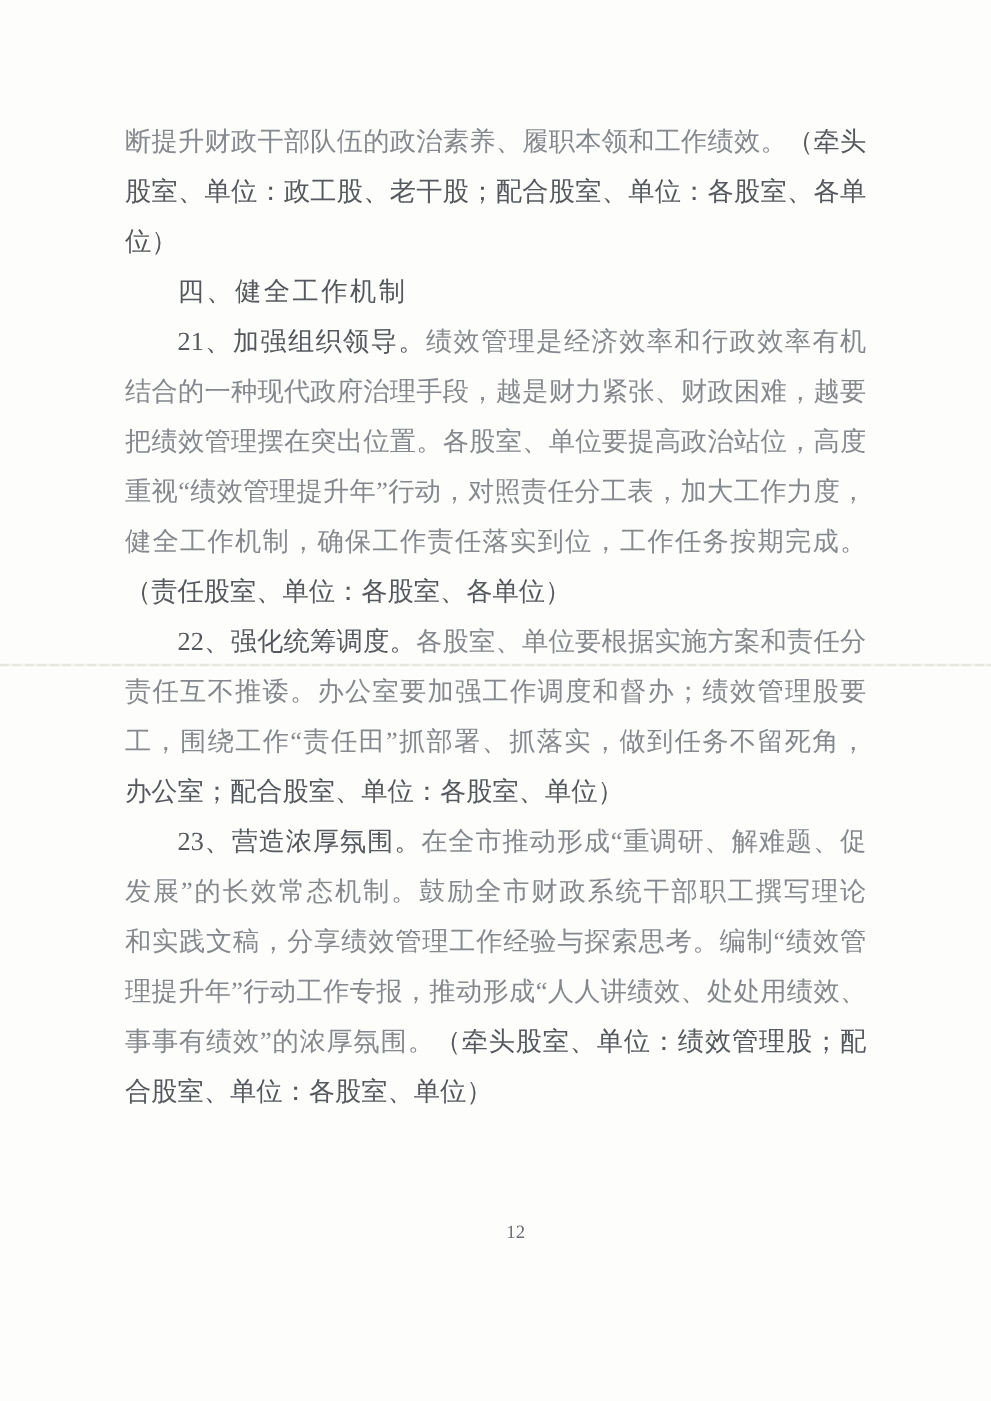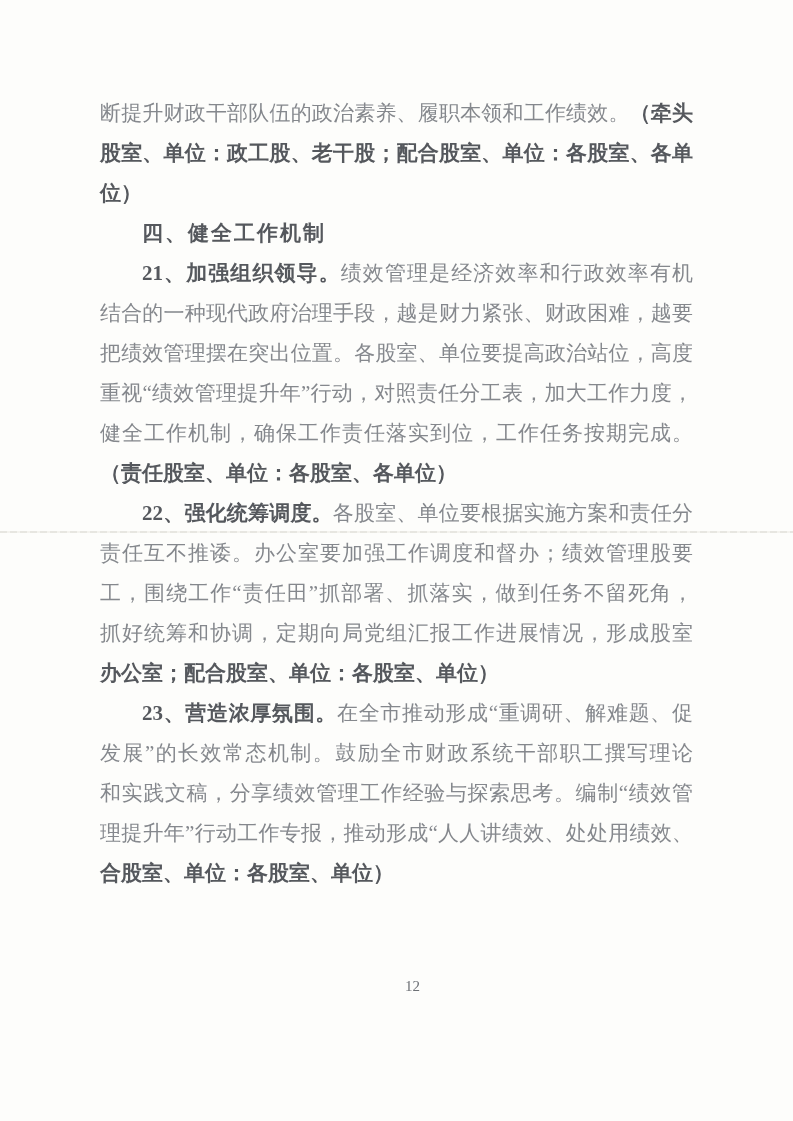--- a/index.html
+++ b/index.html
@@ -39,21 +39,21 @@
     overflow: visible;
   }
   .line.justify {
     text-align: justify;
     text-align-last: justify;
   }
   .line.indent {
     text-indent: 42px;
   }
   .b {
-    font-weight: 700;
+    font-weight: 400;
     color: #55585d;
   }
   .n {
     font-weight: 400;
   }
   .heading {
     letter-spacing: 2px;
   }
   .page-number {
     position: absolute;
@@ -95,33 +95,33 @@
     <div class="line justify"><span class="n">健全工作机制，确保工作责任落实到位，工作任务按期完成。</span></div>
 
     <div class="line"><span class="b">（责任股室、单位：各股室、各单位）</span></div>
 
     <div class="line justify indent"><span class="b">22、强化统筹调度。</span><span class="n">各股室、单位要根据实施方案和责任分</span></div>
 
     <div class="line justify"><span class="n">责任互不推诿。办公室要加强工作调度和督办；绩效管理股要</span></div>
 
     <div class="line justify"><span class="n">工，围绕工作“责任田”抓部署、抓落实，做到任务不留死角，</span></div>
 
-    <div class="line justify"><span class="n">抓好统筹和协调，定期向局党组汇报工作进展情况，形成股室</span></div>
 
 
     <div class="line"><span class="b">办公室；配合股室、单位：各股室、单位）</span></div>
 
     <div class="line justify indent"><span class="b">23、营造浓厚氛围。</span><span class="n">在全市推动形成“重调研、解难题、促</span></div>
 
     <div class="line justify"><span class="n">发展”的长效常态机制。鼓励全市财政系统干部职工撰写理论</span></div>
 
     <div class="line justify"><span class="n">和实践文稿，分享绩效管理工作经验与探索思考。编制“绩效管</span></div>
 
     <div class="line justify"><span class="n">理提升年”行动工作专报，推动形成“人人讲绩效、处处用绩效、</span></div>
 
+    <div class="line justify"><span class="n">事事有绩效”的浓厚氛围。</span><span class="b">（牵头股室、单位：绩效管理股；配</span></div>
 
     <div class="line"><span class="b">合股室、单位：各股室、单位）</span></div>
 
   </div>
 
   <div class="page-number">12</div>
 
 </div>
 
 </body></html>

